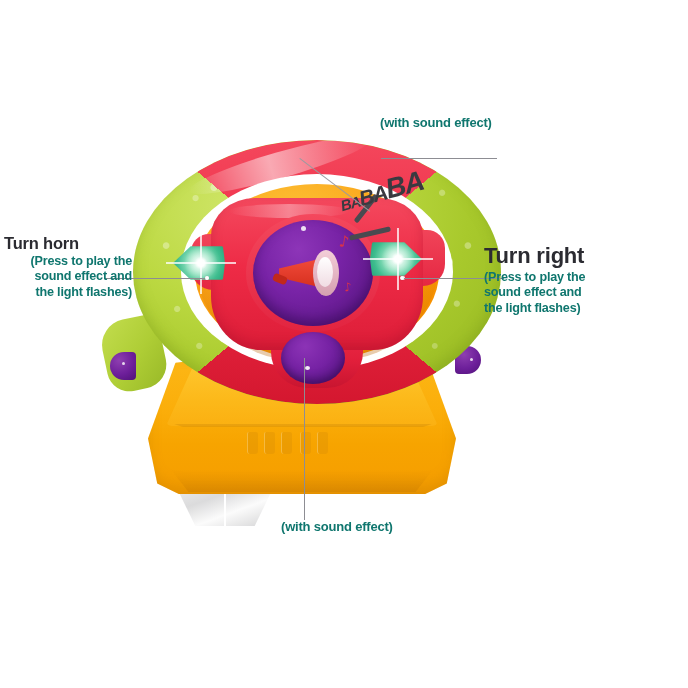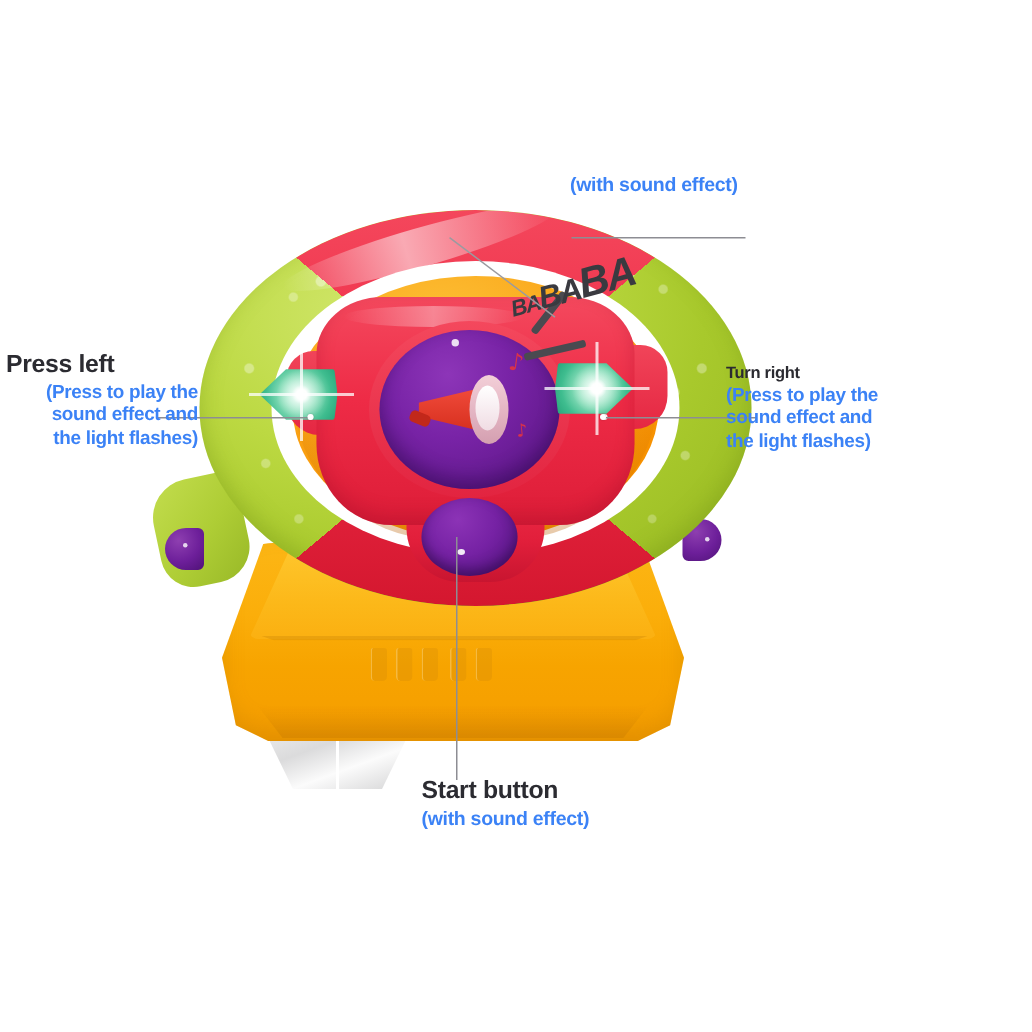--- a/index.html
+++ b/index.html
@@ -21,35 +21,35 @@
   
   .callout { position: absolute; }
   .callout .title {
     font-weight: bold;
     color: #2b2b31;
     letter-spacing: -0.2px;
     white-space: nowrap;
   }
   .callout .sub {
     font-weight: bold;
-    color: #3b82f6;
+    color: #0f766e;
     letter-spacing: -0.2px;
     line-height: 1.22;
   }
 
   #callout-horn { left: 380px; top: 114px; text-align: left; }
   #callout-horn .title { font-size: 16.5px; }
   #callout-horn .sub { font-size: 13px; margin-top: 1px; }
 
   #callout-left { left: 4px; top: 234px; width: 128px; text-align: right; }
   #callout-left .title { font-size: 16.5px; text-align: left; }
   #callout-left .sub { font-size: 12.6px; margin-top: 1px; text-align: right;}
 
   #callout-right { left: 484px; top: 243px; width: 200px; text-align: left; }
-  #callout-right .title { font-size: 11px; }
+  #callout-right .title { font-size: 22px; }
   #callout-right .sub { font-size: 12.6px; margin-top: 1px; }
 
   #callout-start { left: 281px; top: 518px; text-align: left; }
   #callout-start .title { font-size: 16.5px; }
   #callout-start .sub { font-size: 13px; margin-top: 1px; }
 
   
   .leader { position: absolute; background: #8d8d93; }
   #leader-horn-underline { left: 381px; top: 158px; width: 116px; height: 1px; }
   #leader-horn-diag {
@@ -436,35 +436,34 @@
   <div class="leader-dot" id="dot-left"></div>
   <div class="leader" id="leader-right"></div>
   <div class="leader-dot" id="dot-right"></div>
   <div class="leader" id="leader-start"></div>
 
   <div class="callout" id="callout-horn">
     <div class="sub">(with sound effect)</div>
   </div>
 
   <div class="callout" id="callout-left">
-    <div class="title">Press left</div>
+    <div class="title">Turn horn</div>
     <div class="sub">
       <div>(Press to play the</div>
       <div>sound effect and</div>
       <div>the light flashes)</div>
     </div>
   </div>
 
   <div class="callout" id="callout-right">
     <div class="title">Turn right</div>
     <div class="sub">
       <div>(Press to play the</div>
       <div>sound effect and</div>
       <div>the light flashes)</div>
     </div>
   </div>
 
   <div class="callout" id="callout-start">
-    <div class="title">Start button</div>
     <div class="sub">(with sound effect)</div>
   </div>
 
 </div>
 
 </body></html>

